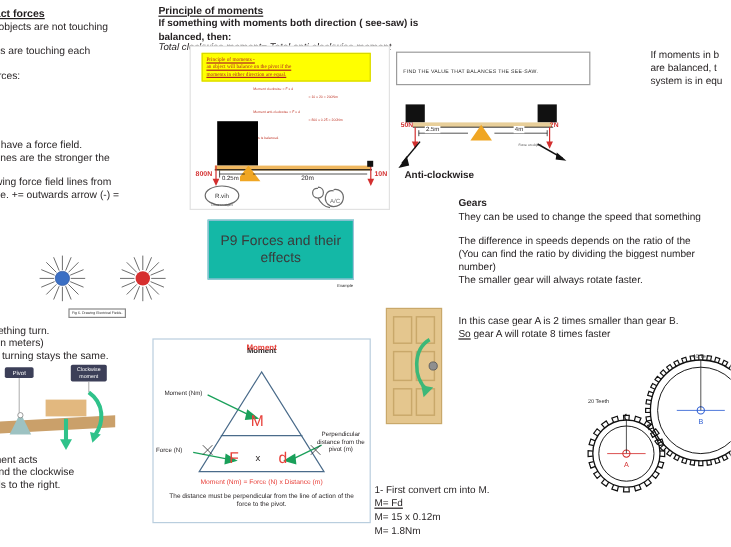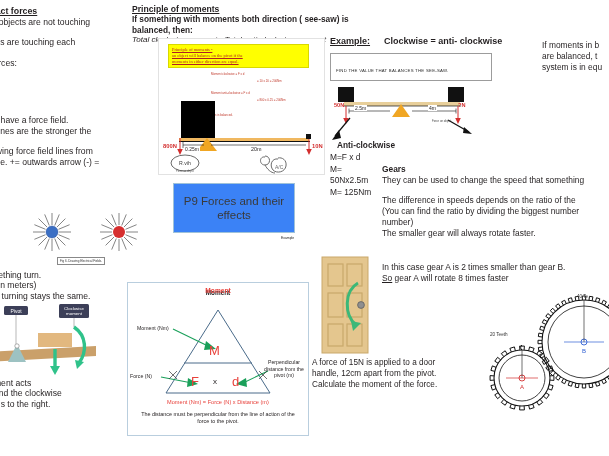--- a/index.html
+++ b/index.html
@@ -38,21 +38,21 @@
       background:#ffff00;border:1px solid #d8d800;box-sizing:border-box;padding:2px 3px;}
   #pom-yellow div{font-size:4.4px;color:#b11f24;text-decoration:underline;line-height:1.35;
       font-family:"Liberation Serif",serif;white-space:nowrap;}
   .pom-eq{position:absolute;font-size:2.9px;color:#c0392b;white-space:nowrap;}
   #pom-box{position:absolute;left:22px;top:62px;width:34px;height:37px;background:#000;}
   #pom-beam{position:absolute;left:20px;top:99px;width:130px;height:4px;background:#f0b860;}
   #pom-rule{position:absolute;left:20px;top:102px;width:131px;height:1px;background:#111;}
 
   
   #title-box{left:173px;top:183px;width:120px;height:48px;border:1px solid #9fc2d9;
-     background:#3b82f6;display:flex;align-items:center;justify-content:center;}
+     background:#14b8a6;display:flex;align-items:center;justify-content:center;}
   #title-box span{font-size:11.5px;color:#3a3a3a;text-align:center;line-height:1.25;}
   #example-lbl{left:281px;top:236px;font-size:3.4px;color:#222;}
 
   
   #triangle-card{left:127px;top:282px;width:180px;height:152px;
       background:#fff;border:1px solid #b9cede;}
   .tri-red{color:#e8413b;}
 
   
   #example-block{left:330px;top:36px;width:215px;}
@@ -296,25 +296,20 @@
     <div class="abs" style="left:85px;top:94px;font-size:8px;">x</div>
     <div class="abs tri-red" style="left:104px;top:91px;font-size:13px;">d</div>
     <div class="abs" style="left:9px;top:42px;font-size:5.2px;">Moment (Nm)</div>
     <div class="abs" style="left:2px;top:90px;font-size:5.2px;">Force (N)</div>
     <div class="abs" style="left:133px;top:76px;width:46px;font-size:5.2px;text-align:center;line-height:1.25;">Perpendicular distance from the pivot (m)</div>
     <div class="abs tri-red" style="left:0;top:116px;width:100%;text-align:center;font-size:5.6px;">Moment (Nm) = Force (N) x Distance (m)</div>
     <div class="abs" style="left:8px;top:128px;width:164px;text-align:center;font-size:5.4px;line-height:1.3;">The distance must be perpendicular from the line of action of the force to the pivot.</div>
   </div>
 
   <div class="abs" id="example-block">
-    <div id="ex-head">
-      <span class="u">Example:</span>
-      <span style="display:inline-block;width:9px;"></span>
-      <span class="b">Clockwise = anti- clockwise</span>
-    </div>
     <div id="find-box">
       <span>FIND THE VALUE THAT BALANCES THE SEE-SAW.</span>
     </div>
   </div>
 
   <div class="abs" id="seesaw-ex">
     <svg width="160" height="52" viewBox="0 0 160 52">
       <rect x="8" y="3" width="16" height="15" fill="#111"></rect>
       <rect x="118" y="3" width="16" height="15" fill="#111"></rect>
       <rect x="14" y="18" width="116" height="4" fill="#e8cf9a"></rect>
@@ -343,26 +338,20 @@
     
     <svg class="abs" style="left:-4px;top:32px;" width="46" height="30" viewBox="0 0 46 30">
       <line x1="24" y1="2" x2="9" y2="20" stroke="#111" stroke-width="1.2"></line>
       <polygon points="13,14 6,24 15,22" fill="#111"></polygon>
     </svg>
   </div>
 
   <div class="abs" id="anti-cw">Anti-clockwise</div>
 
 
-  <div class="abs" id="m-calc">
-    <div>M=F x d</div>
-    <div>M=</div>
-    <div>50Nx2.5m</div>
-    <div>M= 125Nm</div>
-  </div>
 
   <div class="abs" id="top-right">
     <div>If moments in b</div>
     <div>are balanced, t</div>
     <div>system is in equ</div>
   </div>
 
   <div class="abs" id="right-col">
     <div class="h">Gears</div>
     <div>They can be used to change the speed that something</div>
@@ -426,15 +415,20 @@
       <rect x="8" y="38" width="15" height="24" fill="none" stroke="#c9a86a" stroke-width="1.2"></rect>
       <rect x="27" y="38" width="15" height="24" fill="none" stroke="#c9a86a" stroke-width="1.2"></rect>
       <rect x="8" y="69" width="15" height="22" fill="none" stroke="#c9a86a" stroke-width="1.2"></rect>
       <rect x="27" y="69" width="15" height="22" fill="none" stroke="#c9a86a" stroke-width="1.2"></rect>
       <circle cx="41" cy="50" r="3.4" fill="#8f8f8f" stroke="#5f5f5f" stroke-width=".8"></circle>
       <path d="M38,28 C24,36 24,60 36,70" stroke="#3cb878" stroke-width="3" fill="none"></path>
       <polygon points="31,66 41,68 33,76" fill="#3cb878"></polygon>
     </svg>
   </div>
 
-  <div class="abs" id="door-q">A force of 15N is applied to a door handle, 12cm apart from the pivot. Calculate the moment of the force.</div>
+  <div class="abs" id="door-calc">
+    <div>1- First convert cm into M.</div>
+    <div><span class="u"> M= Fd</span></div>
+    <div>M= 15 x 0.12m</div>
+    <div>M= 1.8Nm</div>
+  </div>
 
 </div>
 
 </body></html>

